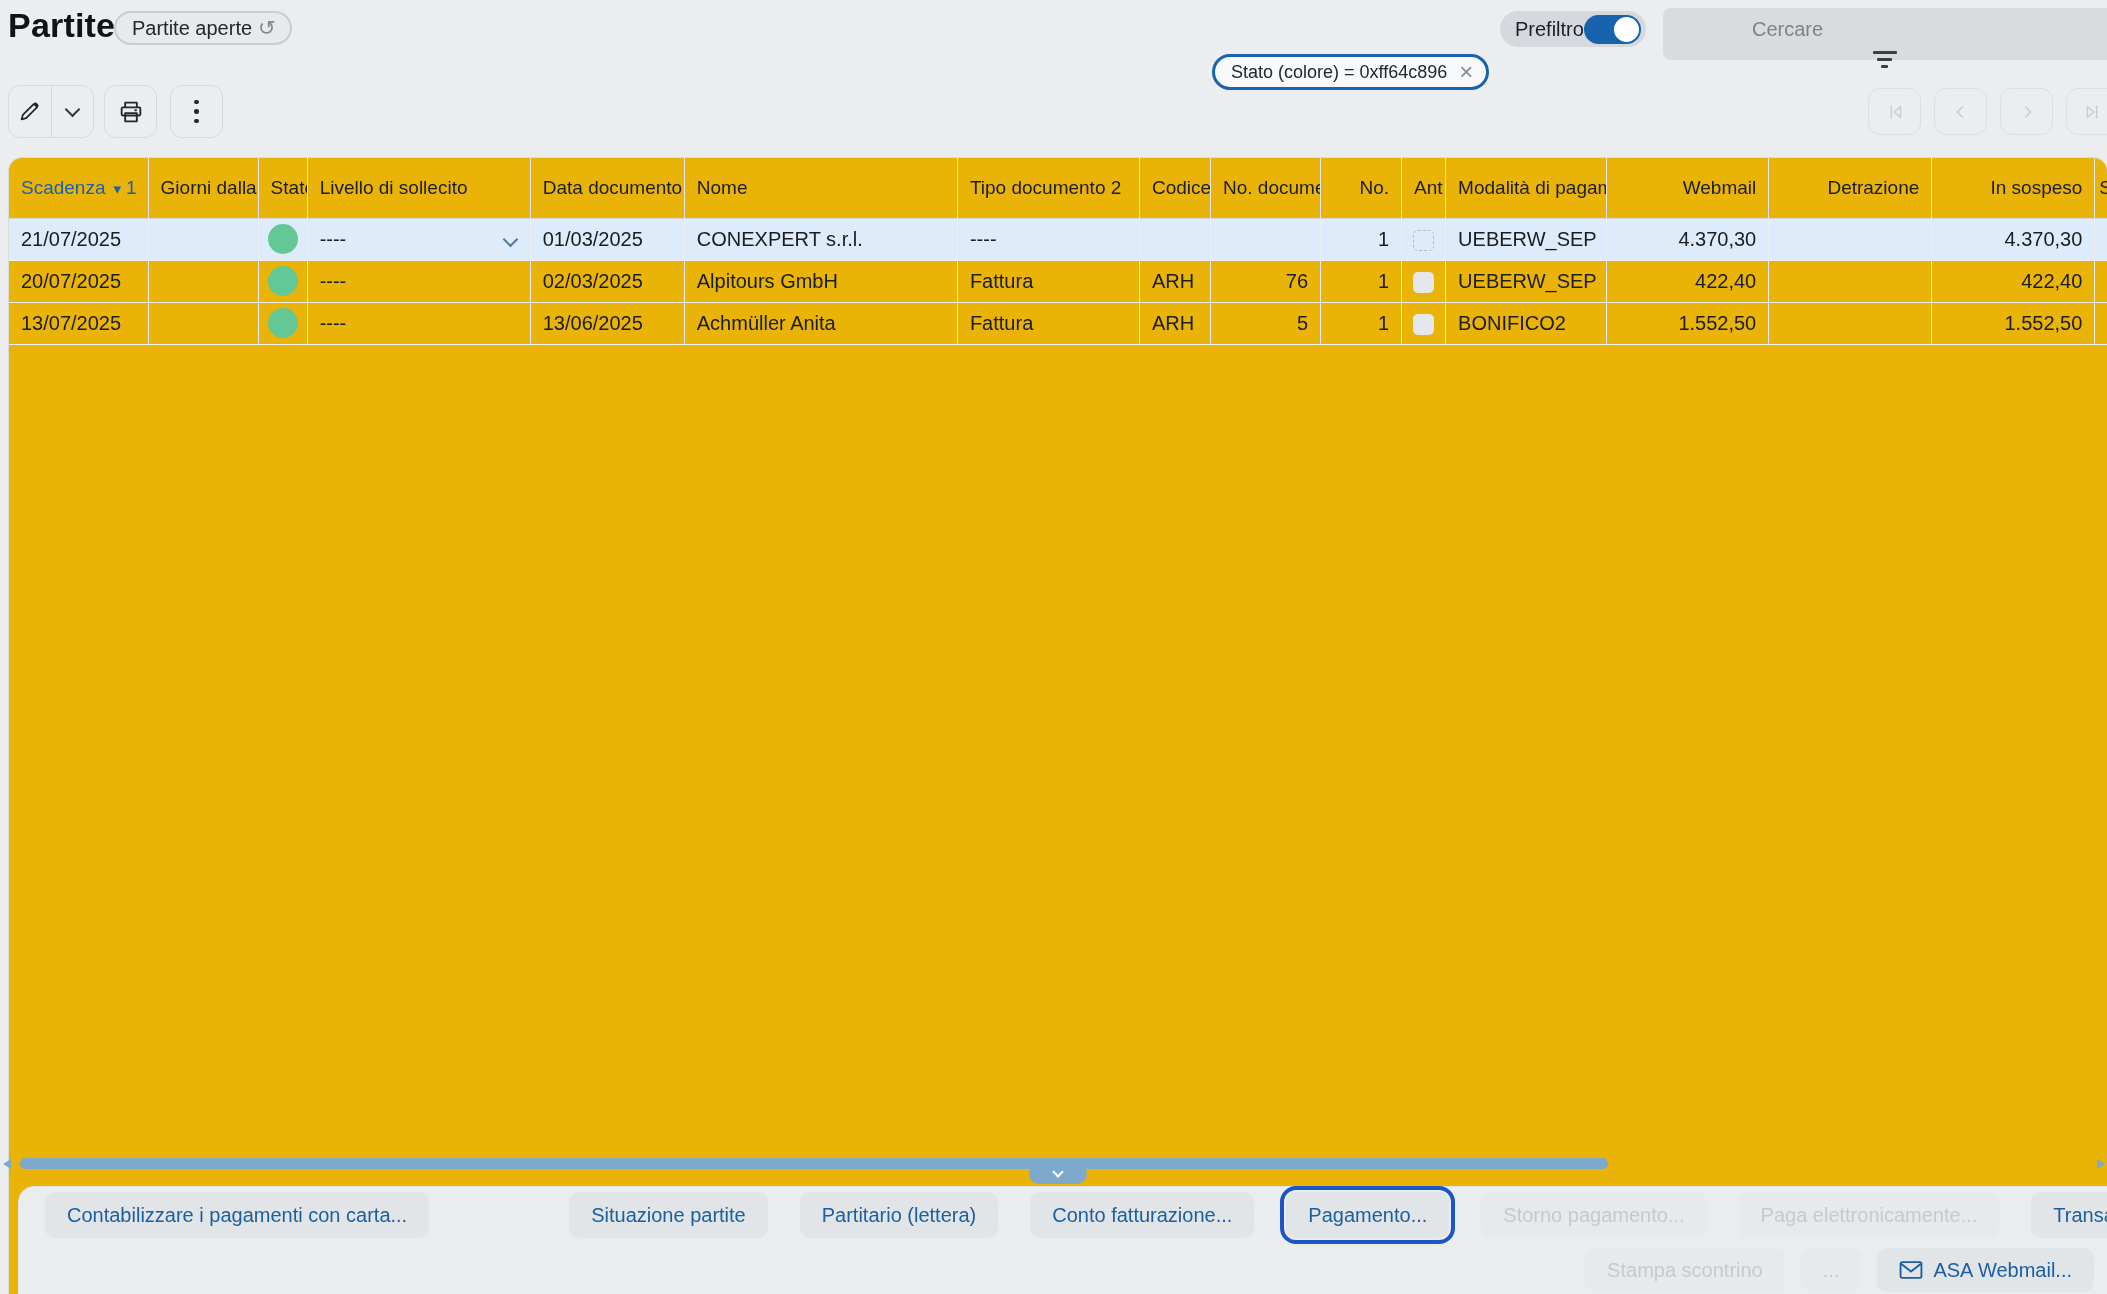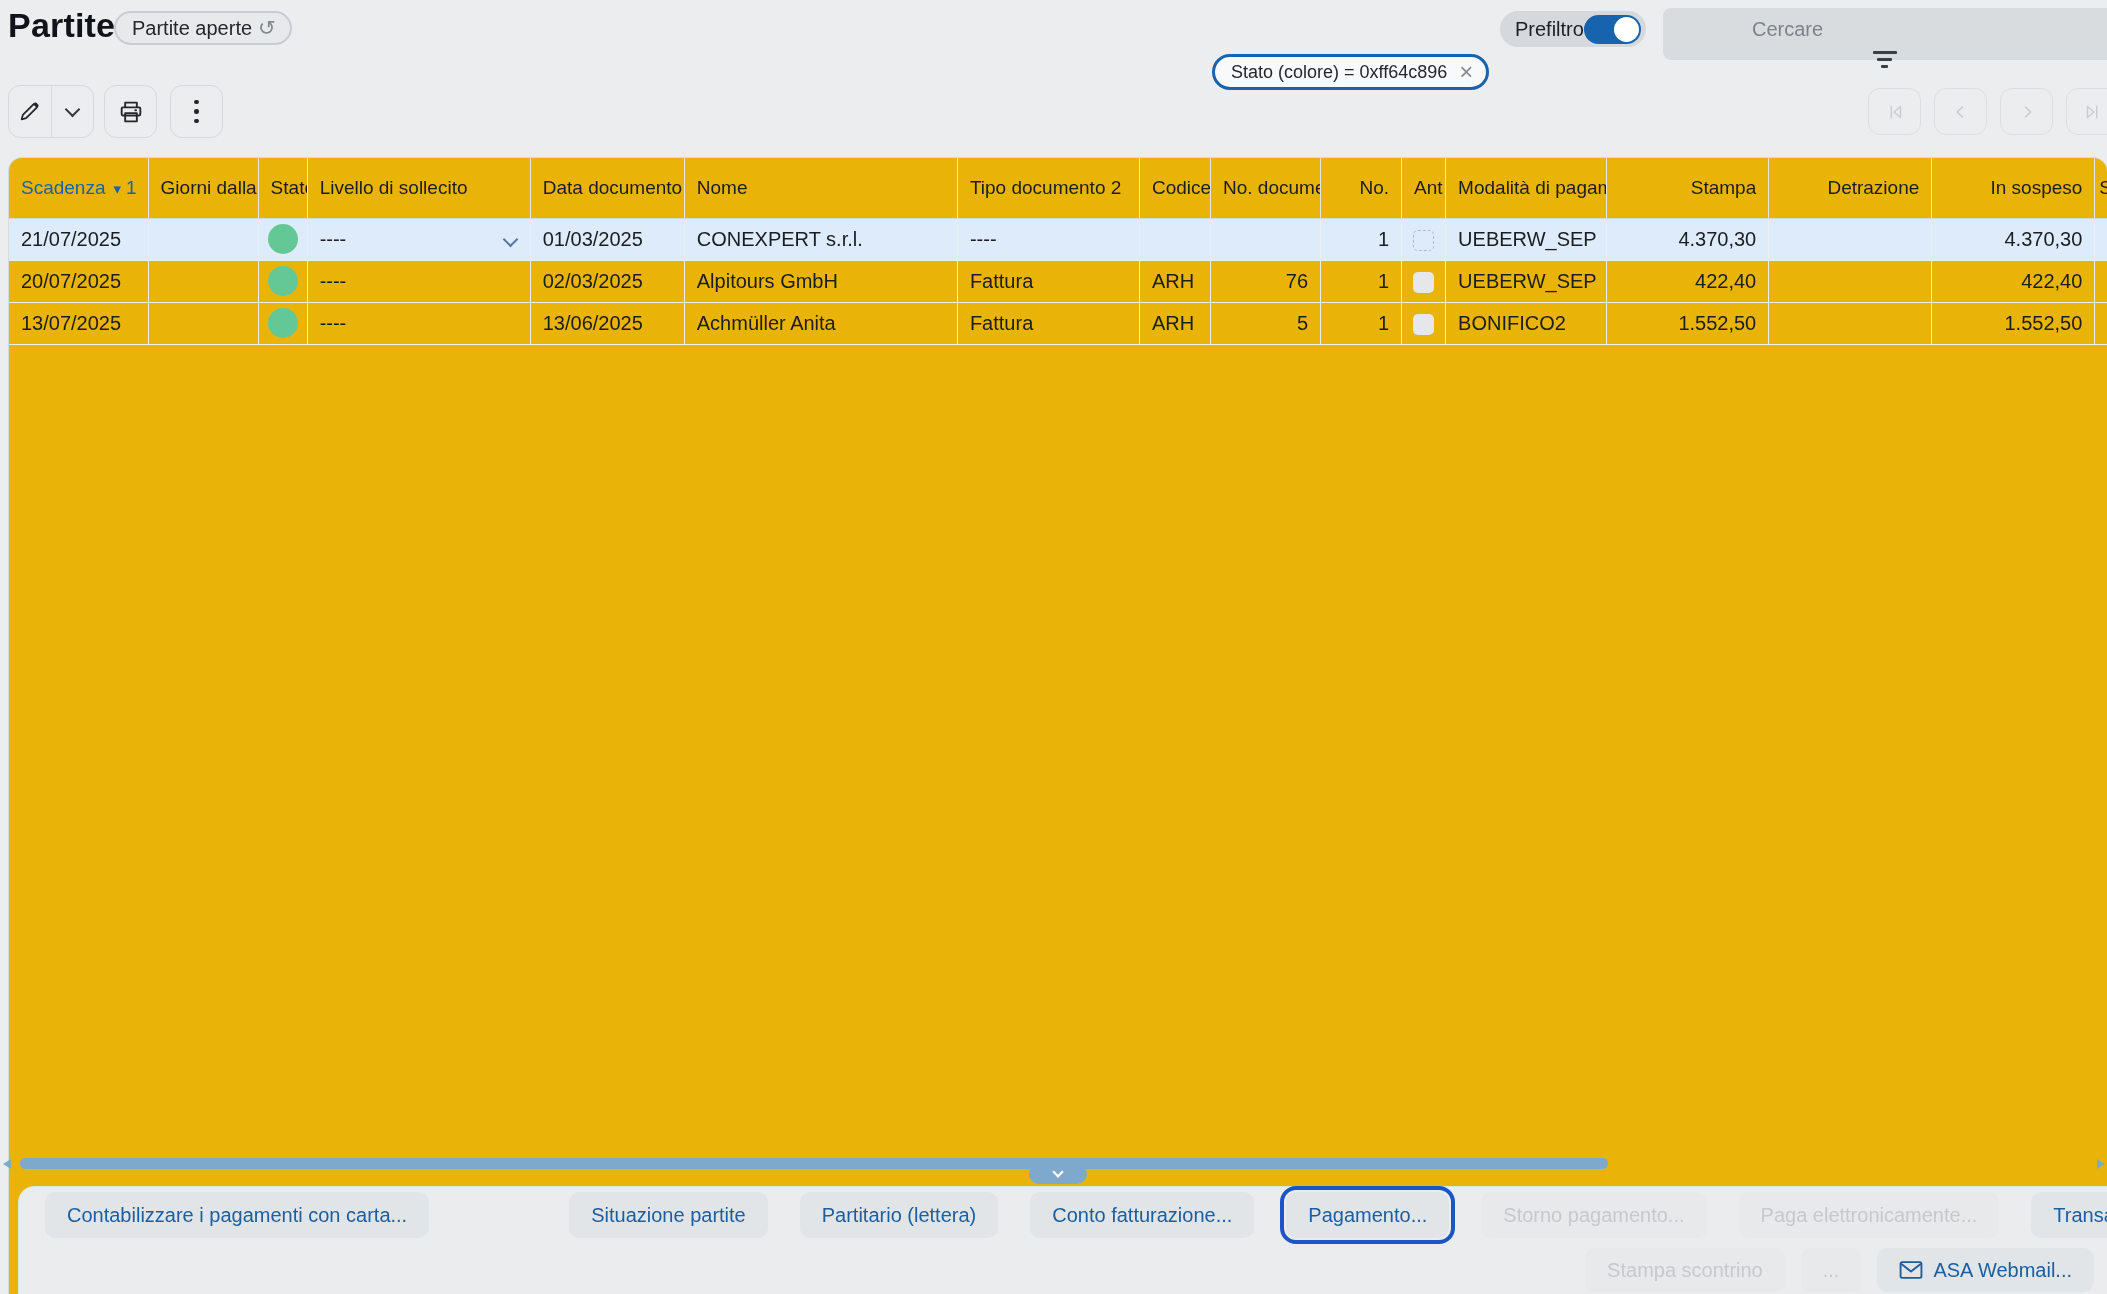--- a/index.html
+++ b/index.html
@@ -211,21 +211,21 @@
             <th class="">Stato</th>
             <th class="">Livello di sollecito</th>
             <th class="">Data documento</th>
             <th class="">Nome</th>
             <th class="">Tipo documento 2</th>
             <th class="">Codice r</th>
             <th class="al-right ">No. docume</th>
             <th class="al-right ">No.</th>
             <th class="">Ant</th>
             <th class="">Modalità di pagame</th>
-            <th class="al-right ">Stampa</th>
+            <th class="al-right ">Webmail</th>
             <th class="al-right ">Detrazione</th>
             <th class="al-right ">In sospeso</th>
             <th class="col-s ">S</th>
           </tr>
         </thead>
       <tbody id="tbody">
           <tr class="selected">
             <td class="">21/07/2025</td>
             <td class="al-right "></td>
             <td class="al-center"><span class="dot"></span></td>

